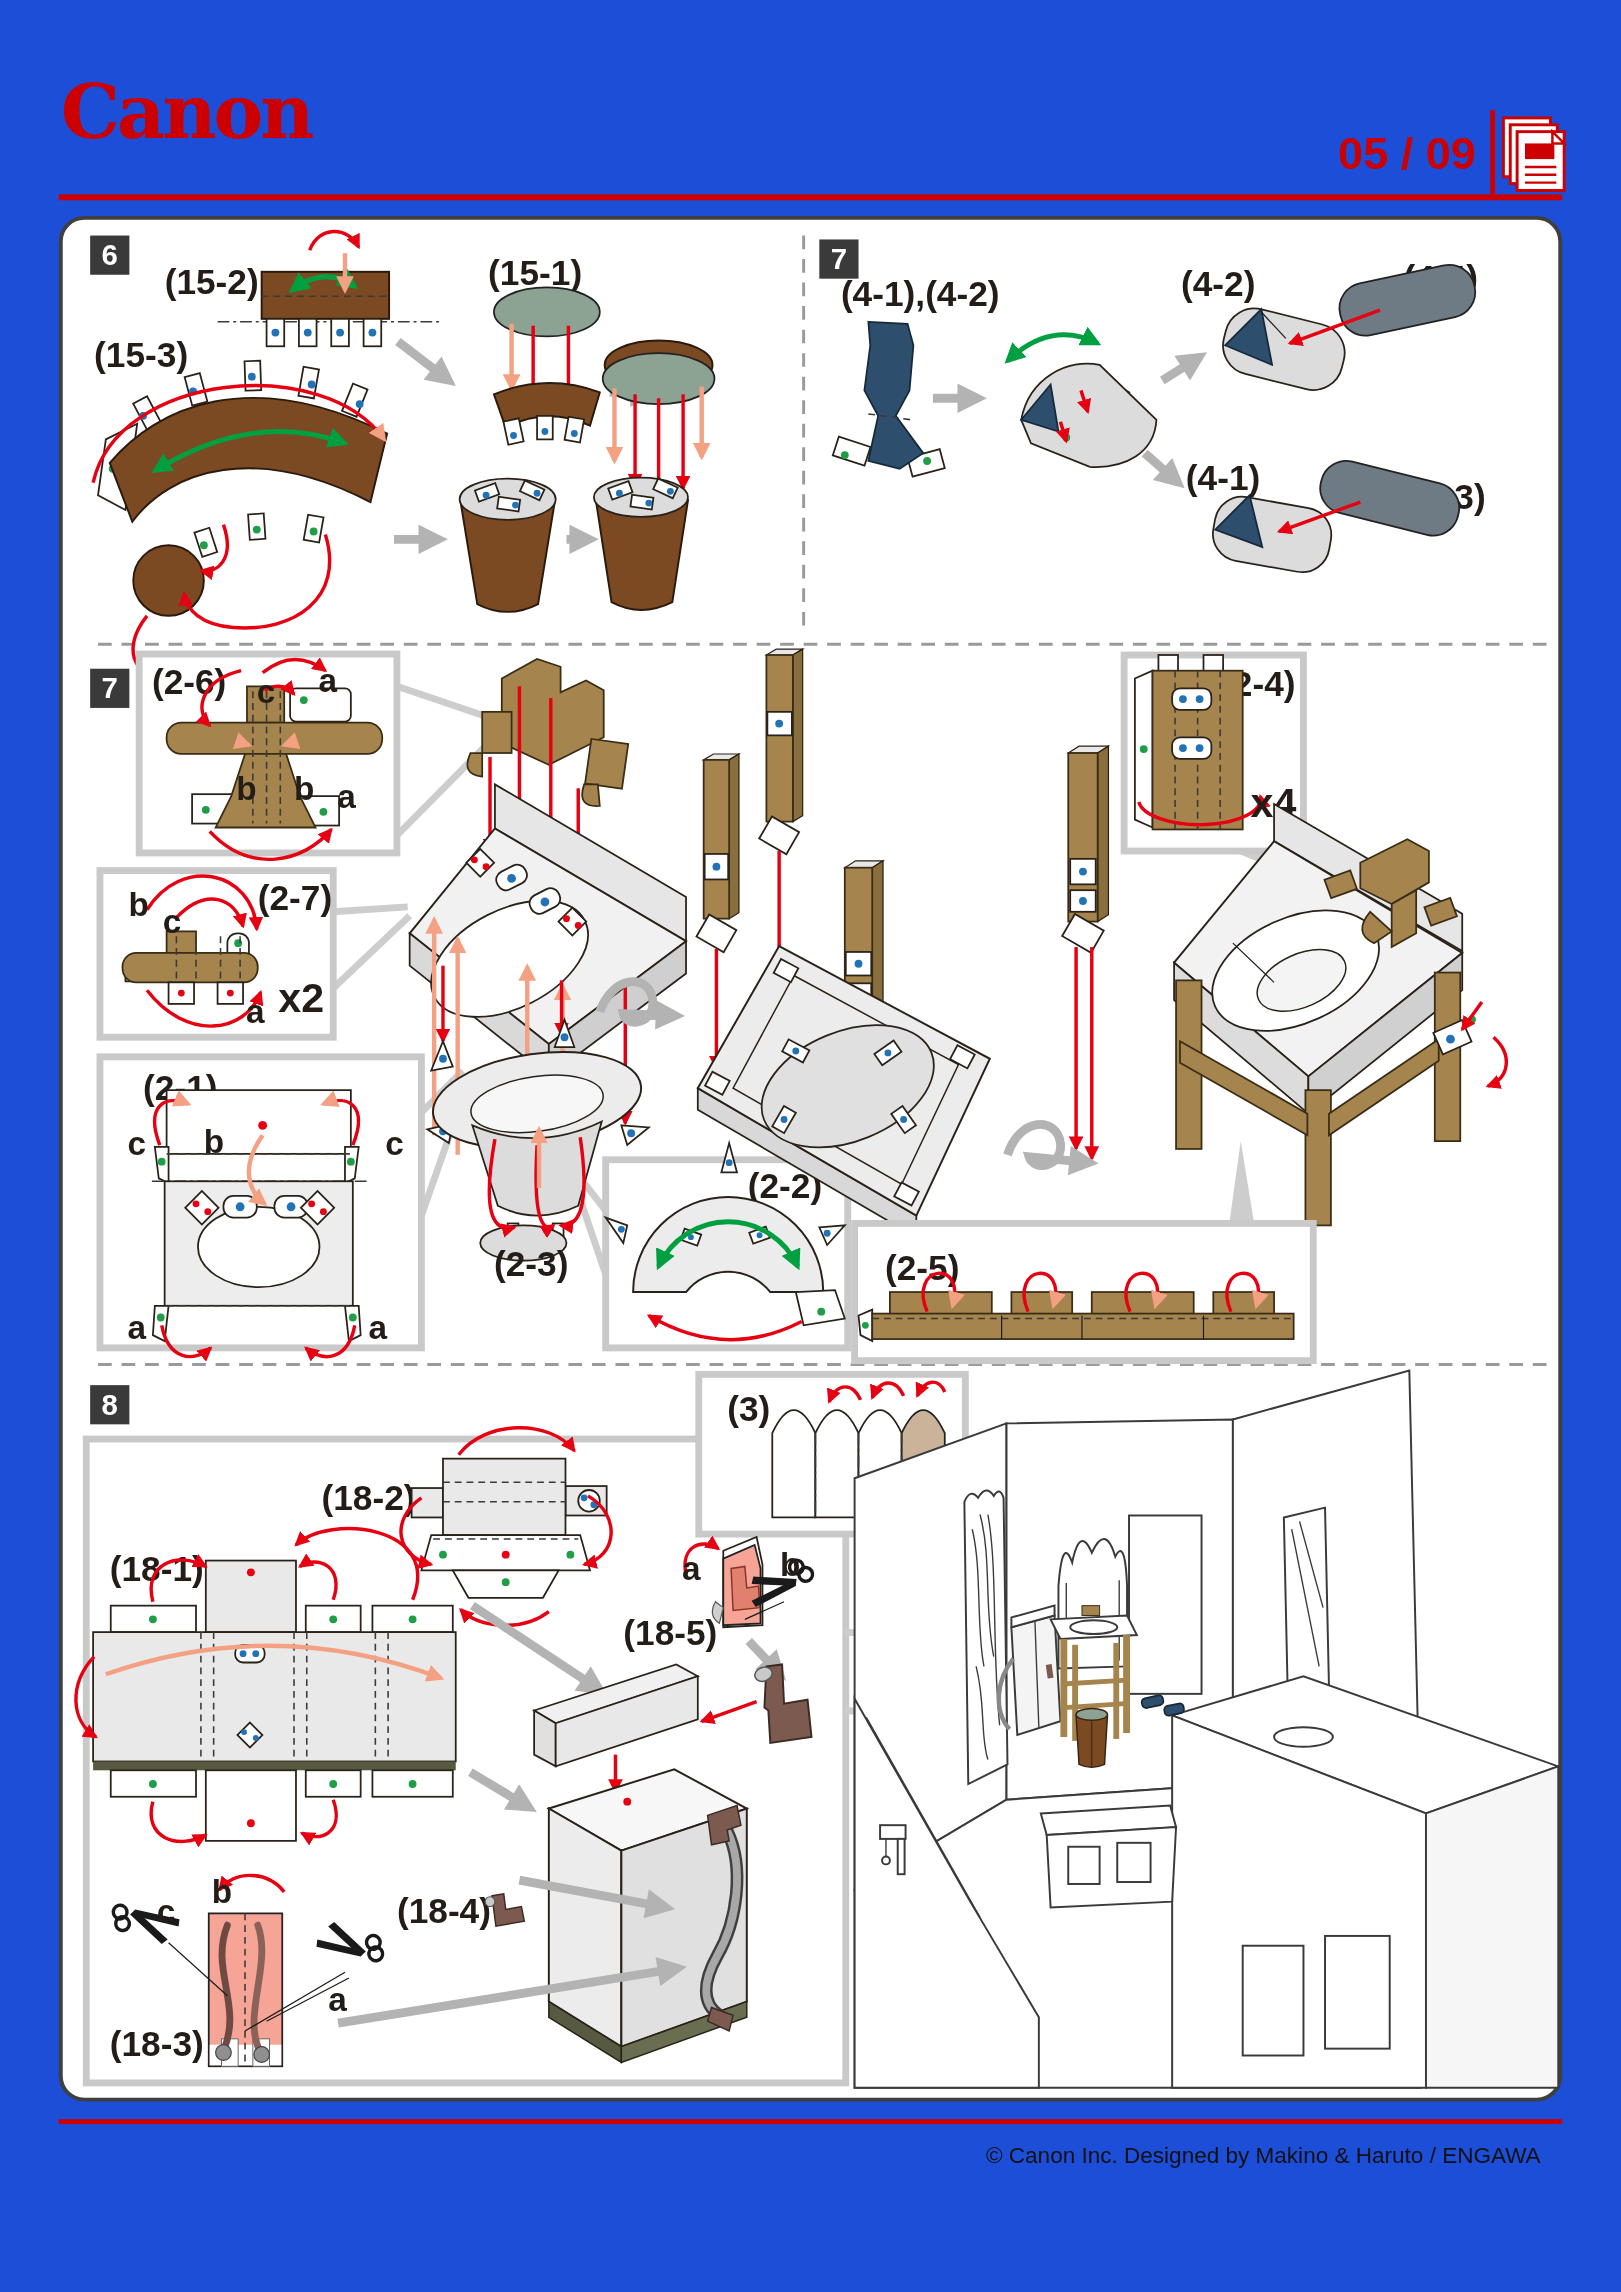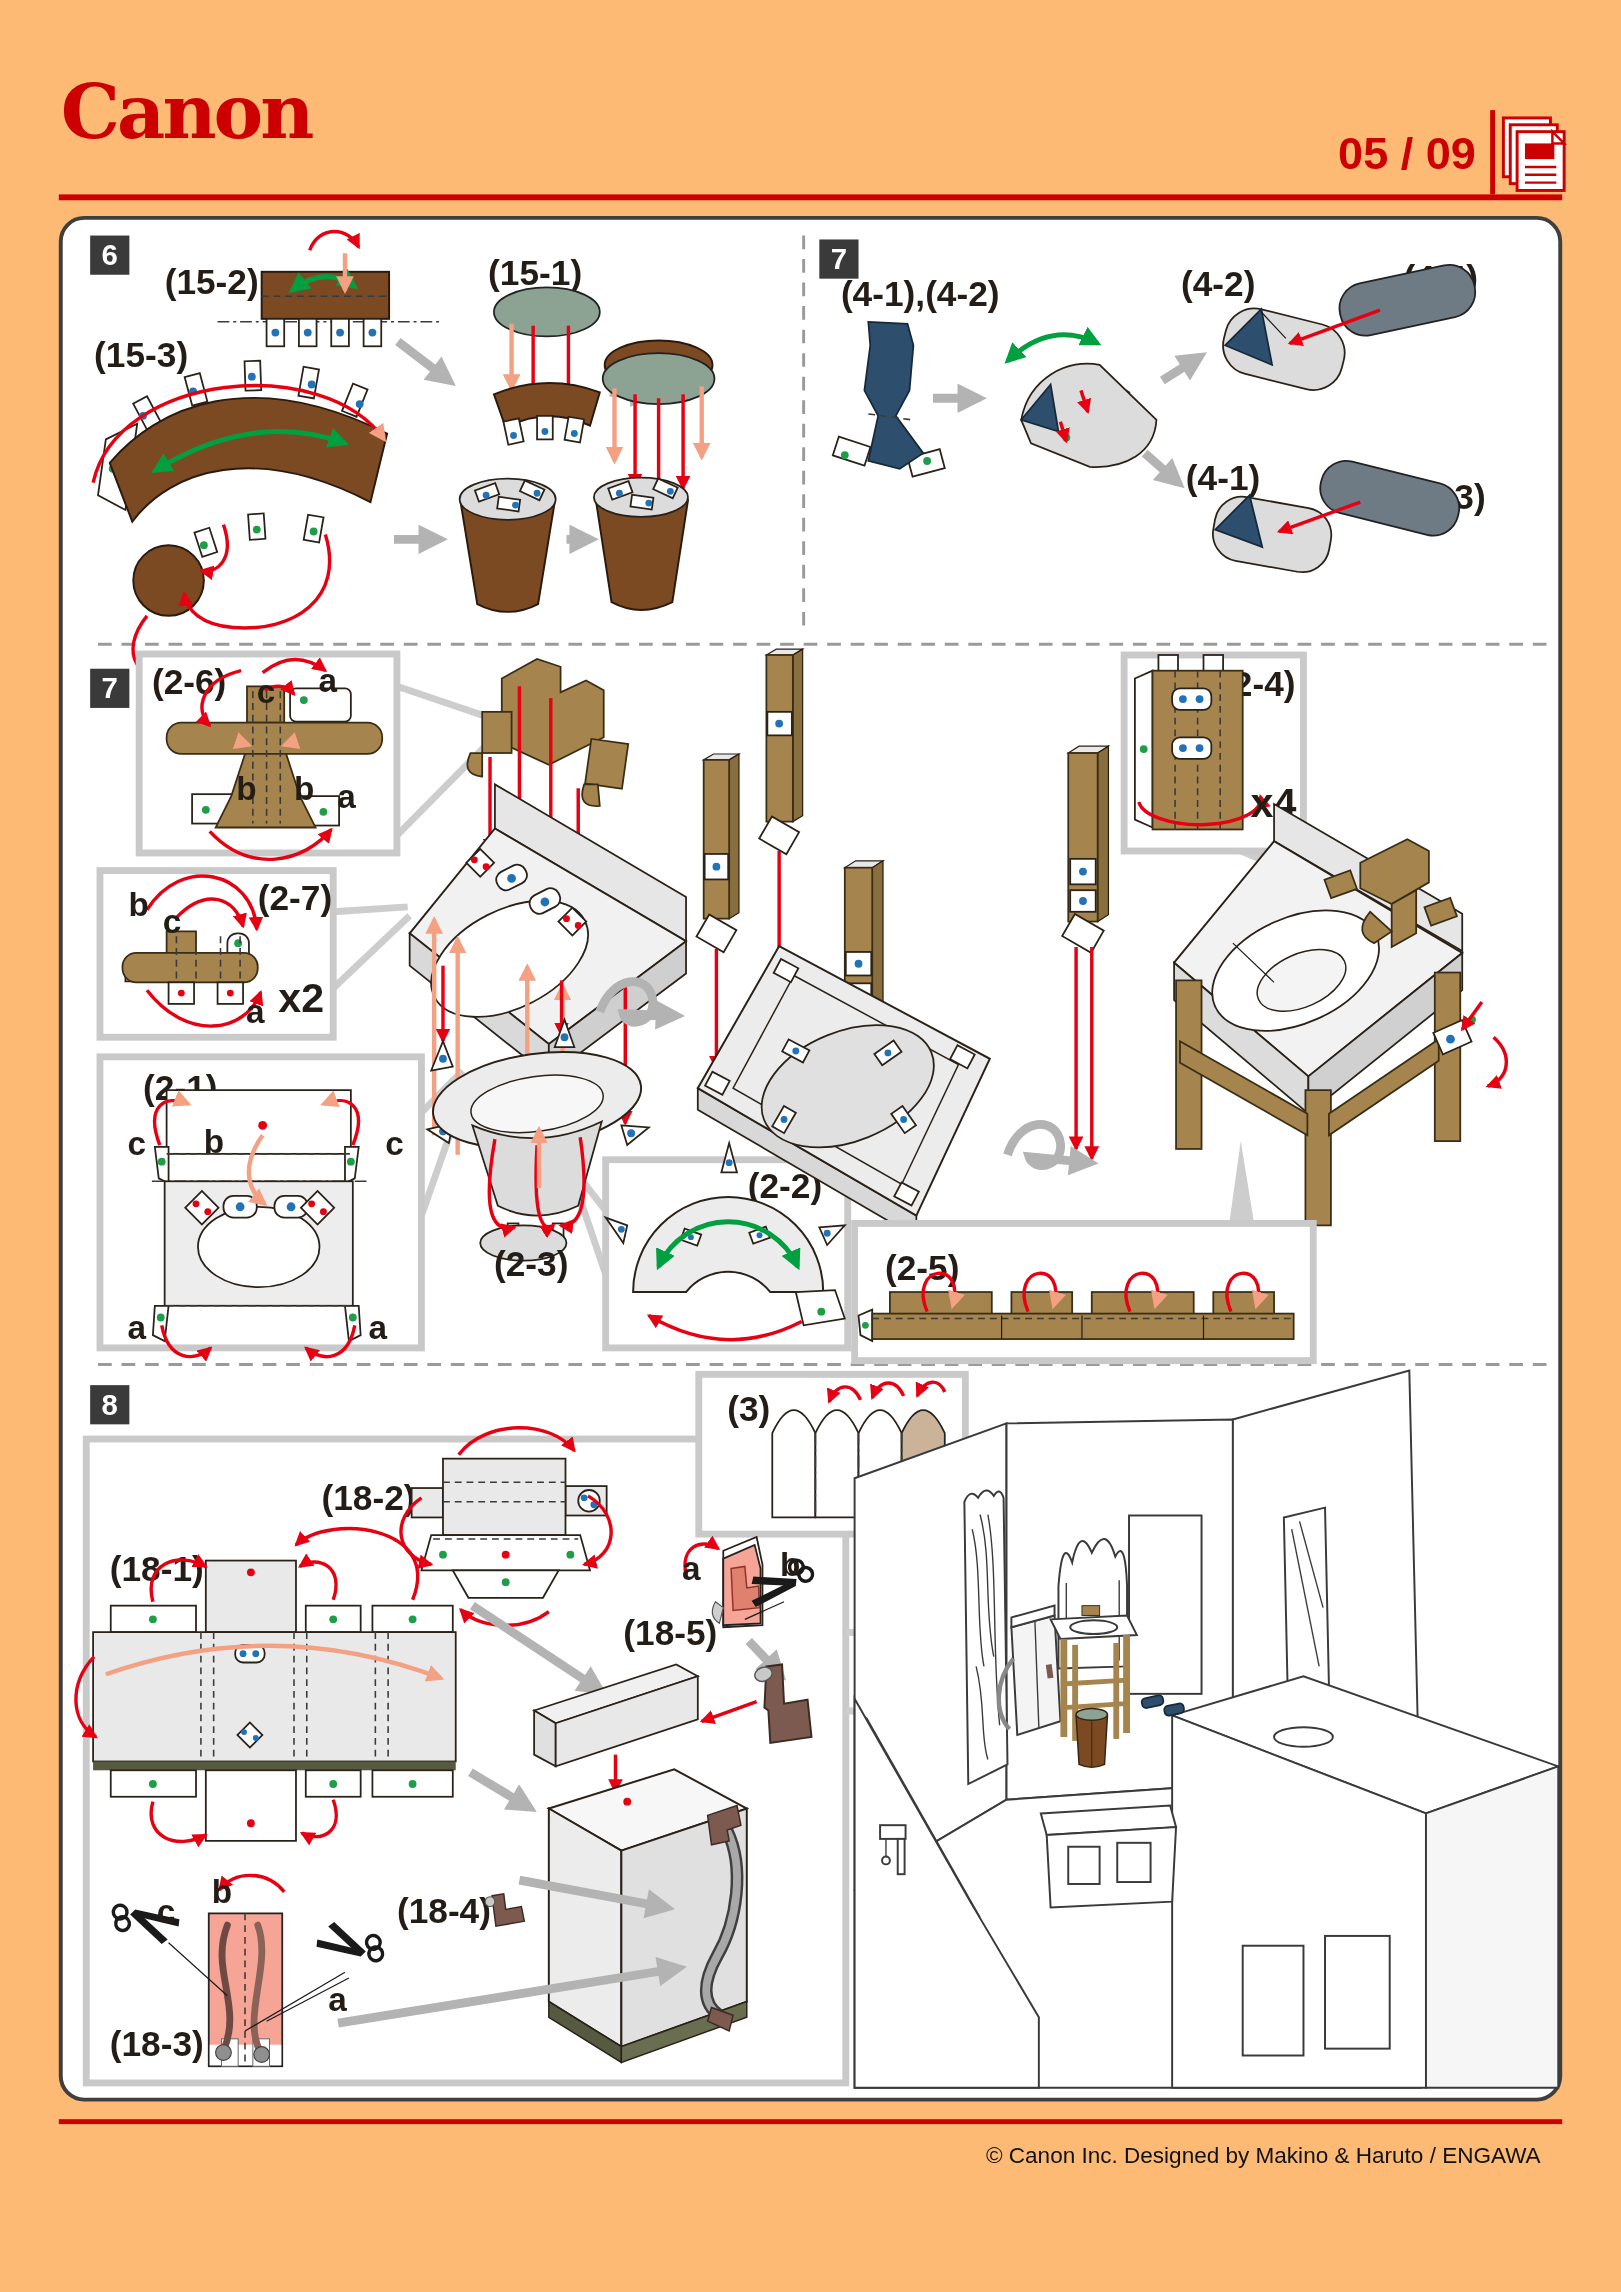--- a/index.html
+++ b/index.html
@@ -1,16 +1,16 @@
 <!DOCTYPE html>
 <html><head>
 <meta charset="utf-8">
 <style>
   html,body{margin:0;padding:0;background:#ffffff;}
-  .page{position:relative;width:1621px;height:2293px;background:#fdba74;font-family:"Liberation Sans",sans-serif;overflow:hidden;}
+  .page{position:relative;width:1621px;height:2293px;background:#1d4ed8;font-family:"Liberation Sans",sans-serif;overflow:hidden;}
   svg{position:absolute;top:0;left:0;}
   
   .logo{font:700 76px "DejaVu Serif",serif;letter-spacing:-3px;fill:#cc0000;}
   .pageno{font:700 46px "Liberation Sans",sans-serif;fill:#cc0000;}
   .lbl{font:700 36px "Liberation Sans",sans-serif;fill:#241c16;}
   .ltr{font:700 34px "Liberation Sans",sans-serif;fill:#241c16;}
   .mul{font:700 42px "Liberation Sans",sans-serif;fill:#241c16;}
   .bdg{font:700 30px "Liberation Sans",sans-serif;fill:#ffffff;text-anchor:middle;}
   .cpy{font:400 23px "Liberation Sans",sans-serif;fill:#111111;text-anchor:end;}
   

